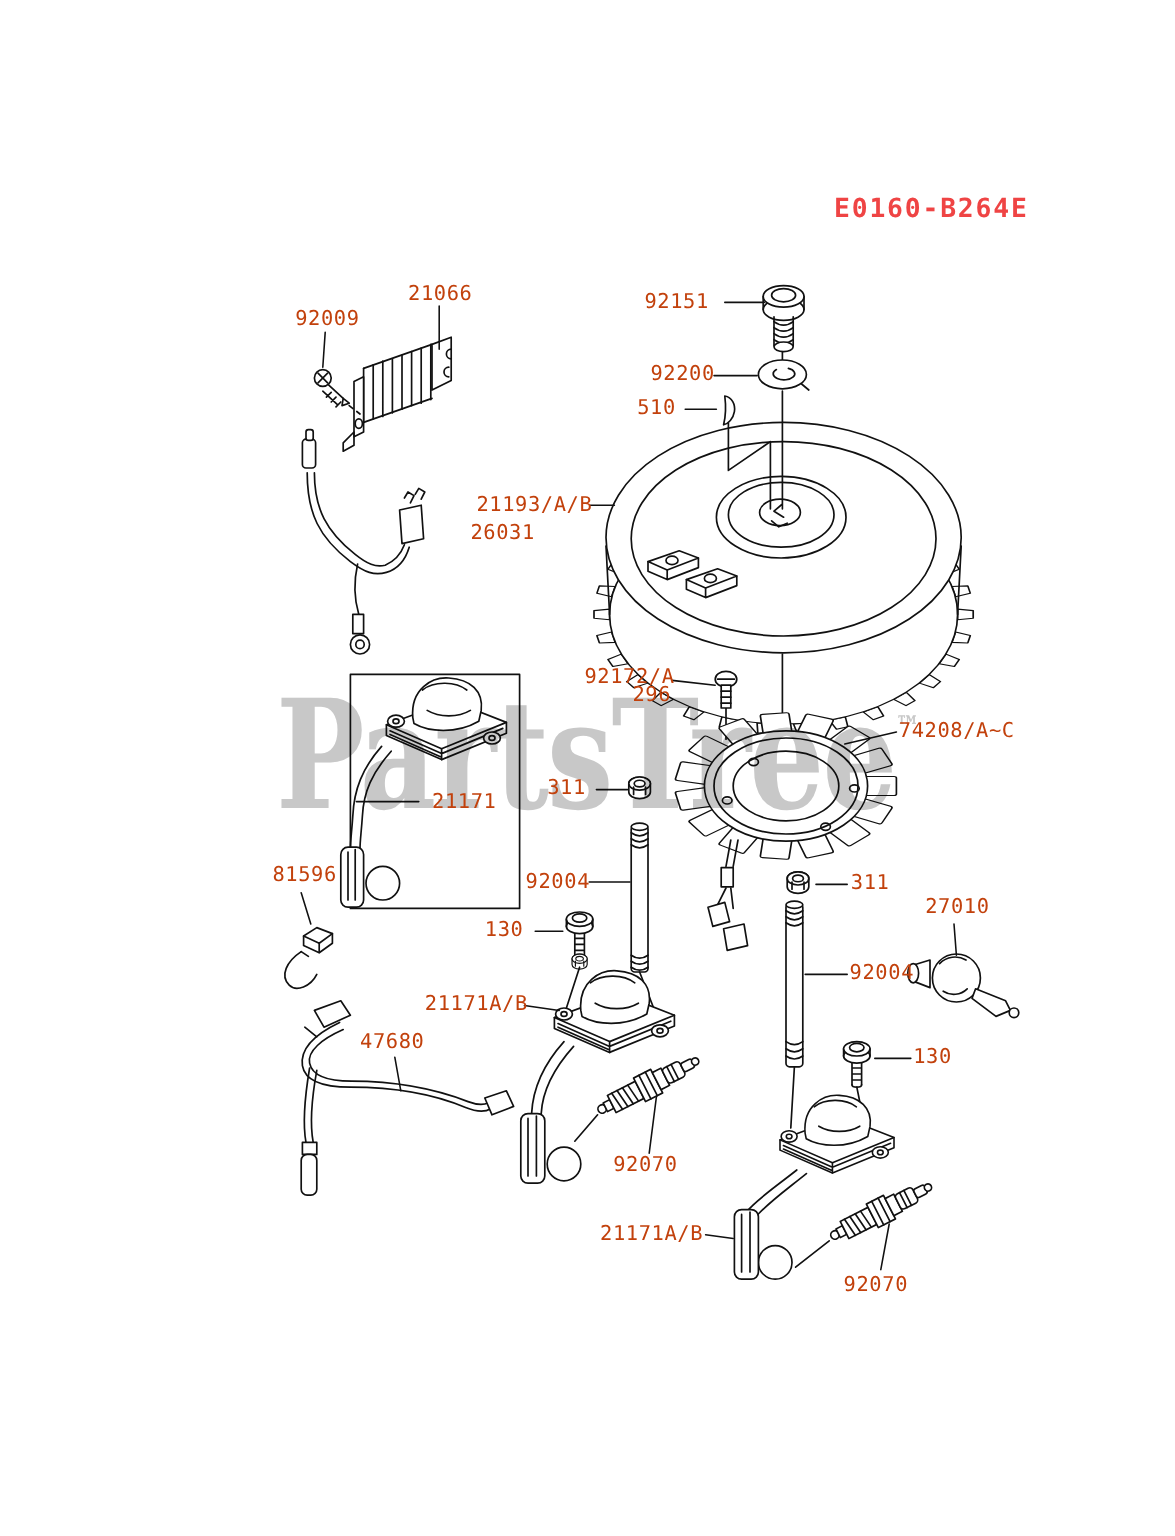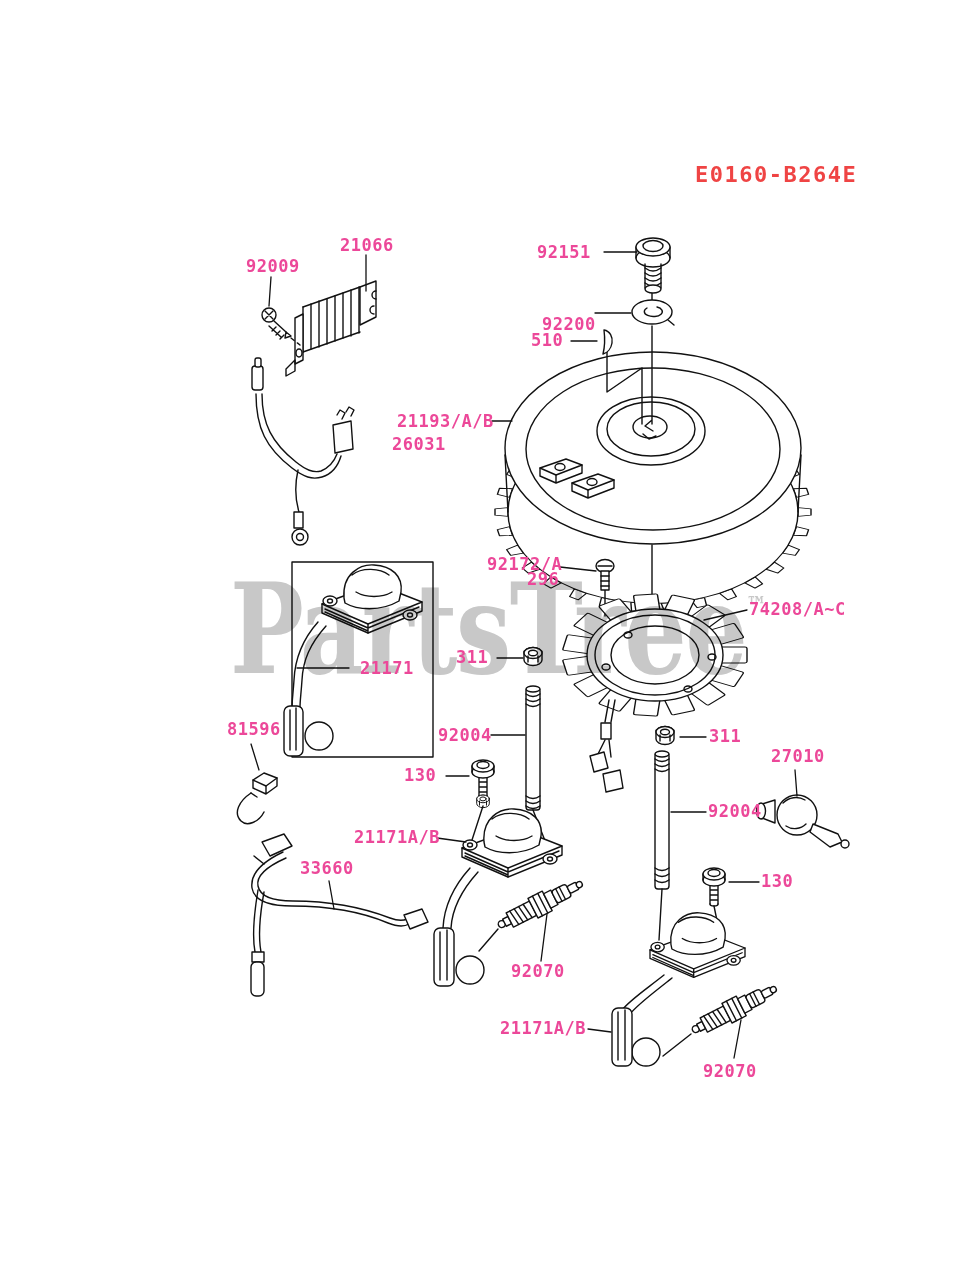--- a/index.html
+++ b/index.html
@@ -3,22 +3,22 @@
 <meta charset="utf-8">
 <style>
   html,body{margin:0;padding:0;background:#fff;}
   .canvas{position:relative;width:979px;height:1280px;background:#fff;overflow:hidden;
           font-family:"DejaVu Sans Mono","Liberation Mono",monospace;}
   #art{position:absolute;left:0;top:0;z-index:1;}
   #art path,#art rect,#art ellipse,#art circle,#art line,#art use{
     stroke:#111;stroke-width:1.4;stroke-linecap:round;stroke-linejoin:round;}
   #art .leader{stroke-width:1.3;}
   #art .dash{stroke-dasharray:4 4;}
-  .part-label{position:absolute;z-index:10;font-weight:bold;font-size:17px;
-    letter-spacing:.5px;color:#ec4899;white-space:nowrap;line-height:1;}
+  .part-label{position:absolute;z-index:10;font-weight:normal;font-size:17px;
+    letter-spacing:.5px;color:#c2410c;white-space:nowrap;line-height:1;}
   .diagram-code{position:absolute;left:695px;top:162px;z-index:10;font-weight:bold;
     font-size:22px;letter-spacing:1.5px;color:#ef4444;white-space:nowrap;}
   .watermark{position:absolute;left:230px;top:566px;z-index:5;
     font-family:"DejaVu Serif","Liberation Serif",serif;font-weight:bold;
     font-size:126px;line-height:1;letter-spacing:-2px;color:#c8c8c8;
     transform:scale(0.78,1);transform-origin:left top;mix-blend-mode:multiply;
     white-space:nowrap;}
   .watermark .tm{font-size:26px;vertical-align:58px;letter-spacing:0;}
 </style>
 </head>
@@ -317,35 +317,35 @@
       M734,1058 L741,1020"></path>
   </svg>
 
   <div class="watermark"><span>PartsTree</span><span class="tm">™</span></div>
 
   <div class="diagram-code">E0160-B264E</div>
 
   <div class="part-label" style="left:246px;top:258px">92009</div>
   <div class="part-label" style="left:340px;top:237px">21066</div>
   <div class="part-label" style="left:537px;top:244px">92151</div>
-  <div class="part-label" style="left:542px;top:316px">92200</div>
+  <div class="part-label" style="left:542px;top:304px">92200</div>
   <div class="part-label" style="left:531px;top:332px">510</div>
   <div class="part-label" style="left:397px;top:413px">21193/A/B</div>
   <div class="part-label" style="left:392px;top:436px">26031</div>
   <div class="part-label" style="left:487px;top:556px">92172/A</div>
   <div class="part-label" style="left:527px;top:571px">296</div>
   <div class="part-label" style="left:749px;top:601px">74208/A~C</div>
   <div class="part-label" style="left:456px;top:649px">311</div>
   <div class="part-label" style="left:360px;top:660px">21171</div>
   <div class="part-label" style="left:227px;top:721px">81596</div>
   <div class="part-label" style="left:438px;top:727px">92004</div>
   <div class="part-label" style="left:404px;top:767px">130</div>
   <div class="part-label" style="left:709px;top:728px">311</div>
   <div class="part-label" style="left:771px;top:748px">27010</div>
   <div class="part-label" style="left:708px;top:803px">92004</div>
   <div class="part-label" style="left:354px;top:829px">21171A/B</div>
-  <div class="part-label" style="left:300px;top:860px">33660</div>
+  <div class="part-label" style="left:300px;top:860px">47680</div>
   <div class="part-label" style="left:761px;top:873px">130</div>
   <div class="part-label" style="left:511px;top:963px">92070</div>
   <div class="part-label" style="left:500px;top:1020px">21171A/B</div>
   <div class="part-label" style="left:703px;top:1063px">92070</div>
 
 </div>
 
 </body></html>

